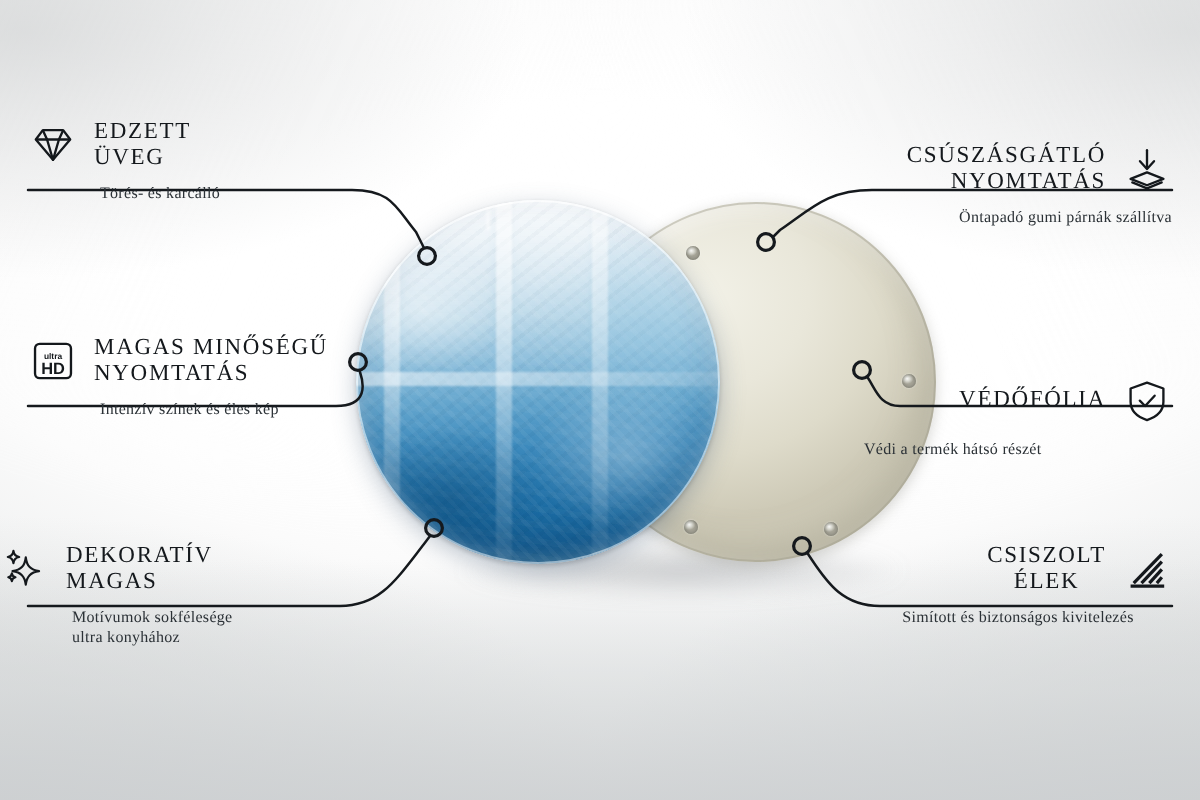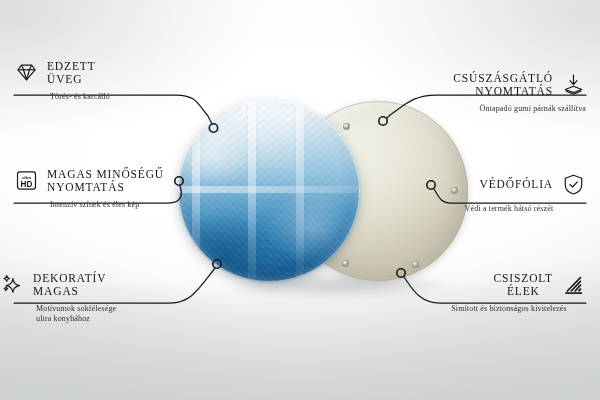--- a/index.html
+++ b/index.html
@@ -238,21 +238,21 @@
           <path d="M16 18.2 L26.5 22.3 L16 26.4 L5.5 22.3 Z"></path>
           <path d="M6.6 24.6 L16 28.4 L25.4 24.6"></path>
         </g>
       </svg>
     </div>
     <div class="co-sub-wrap" style="margin-top:7px;">
       <div class="co-sub">Öntapadó gumi párnák szállítva</div>
     </div>
   </div>
 
-  <div class="callout" style="left:396px;top:172px;width:190px;text-align:center;">
+  <div class="callout" style="left:396px;top:188px;width:190px;text-align:left;">
     <div class="co-head right">
       <div>
         <div class="co-title">VÉDŐFÓLIA</div>
       </div>
       <svg class="co-icon" viewBox="0 0 32 32">
         <g fill="none" stroke="#14181c" stroke-width="1.5" stroke-linejoin="round" stroke-linecap="round">
           <path d="M16 4.2 L26.5 8 V16.5 C26.5 22.4 21.8 26.3 16 28.2 C10.2 26.3 5.5 22.4 5.5 16.5 V8 Z"></path>
           <path d="M11.4 15.8 L14.8 19.2 L20.9 12.6"></path>
         </g>
       </svg>

